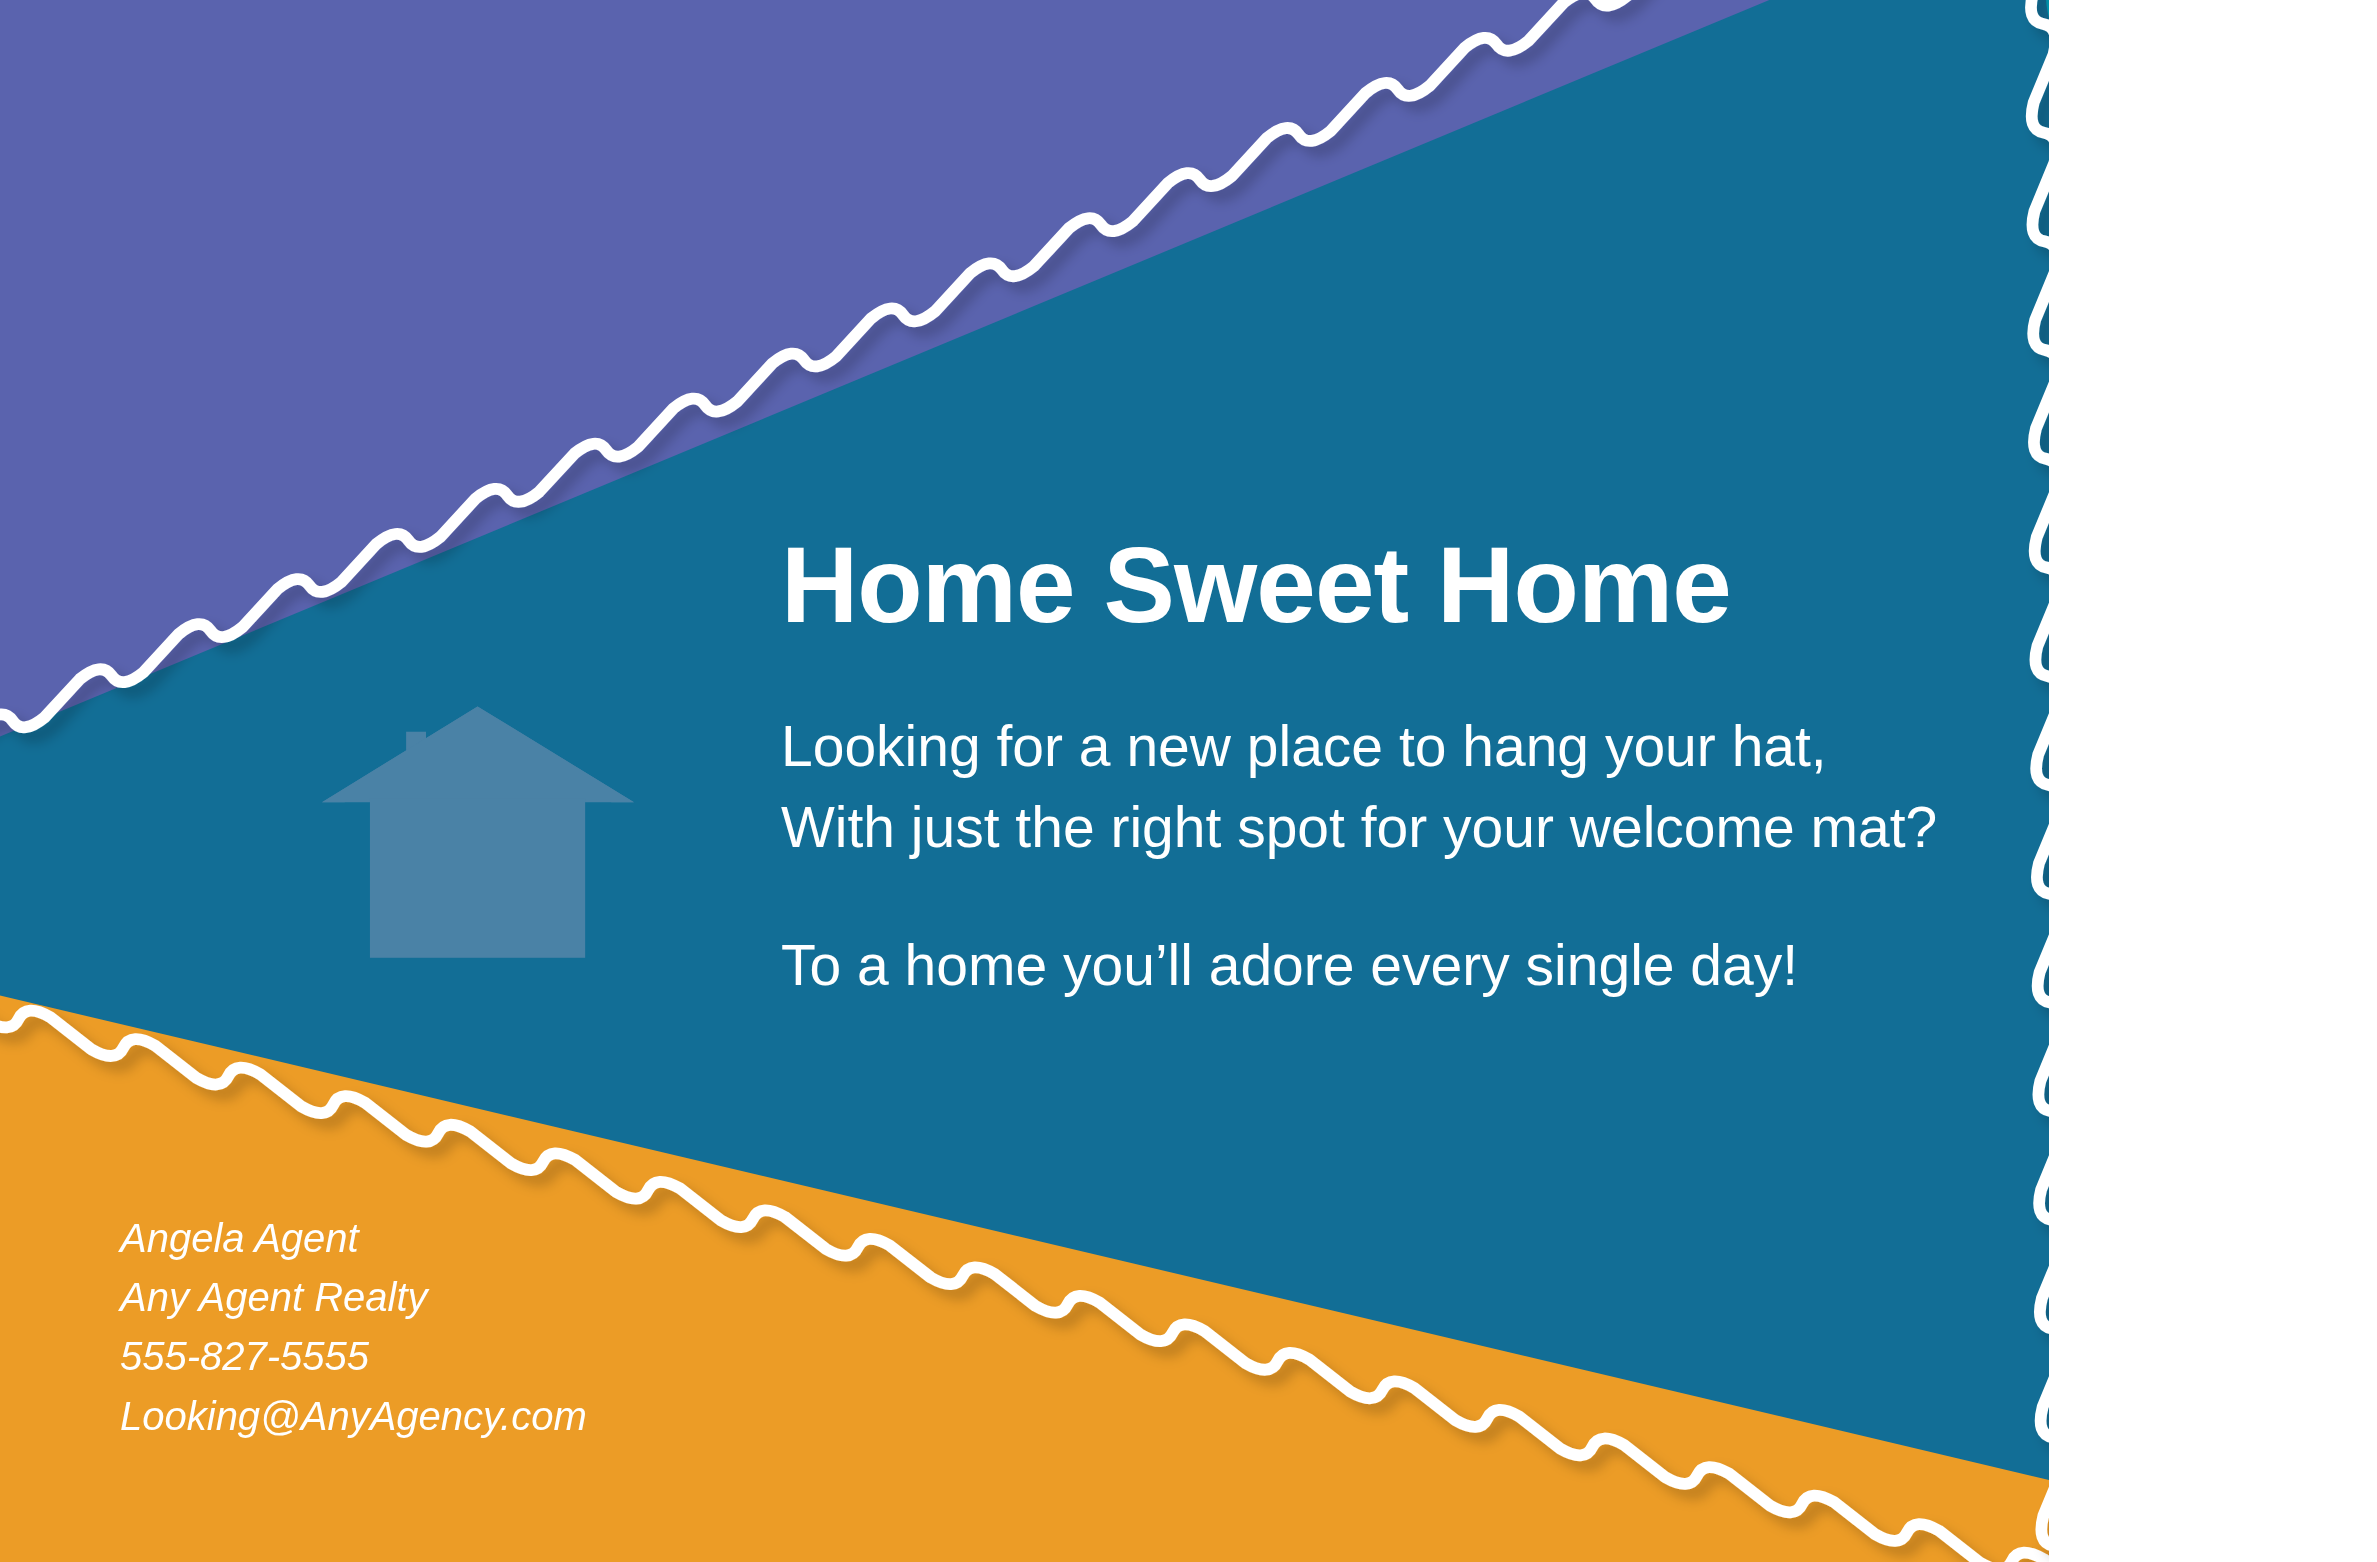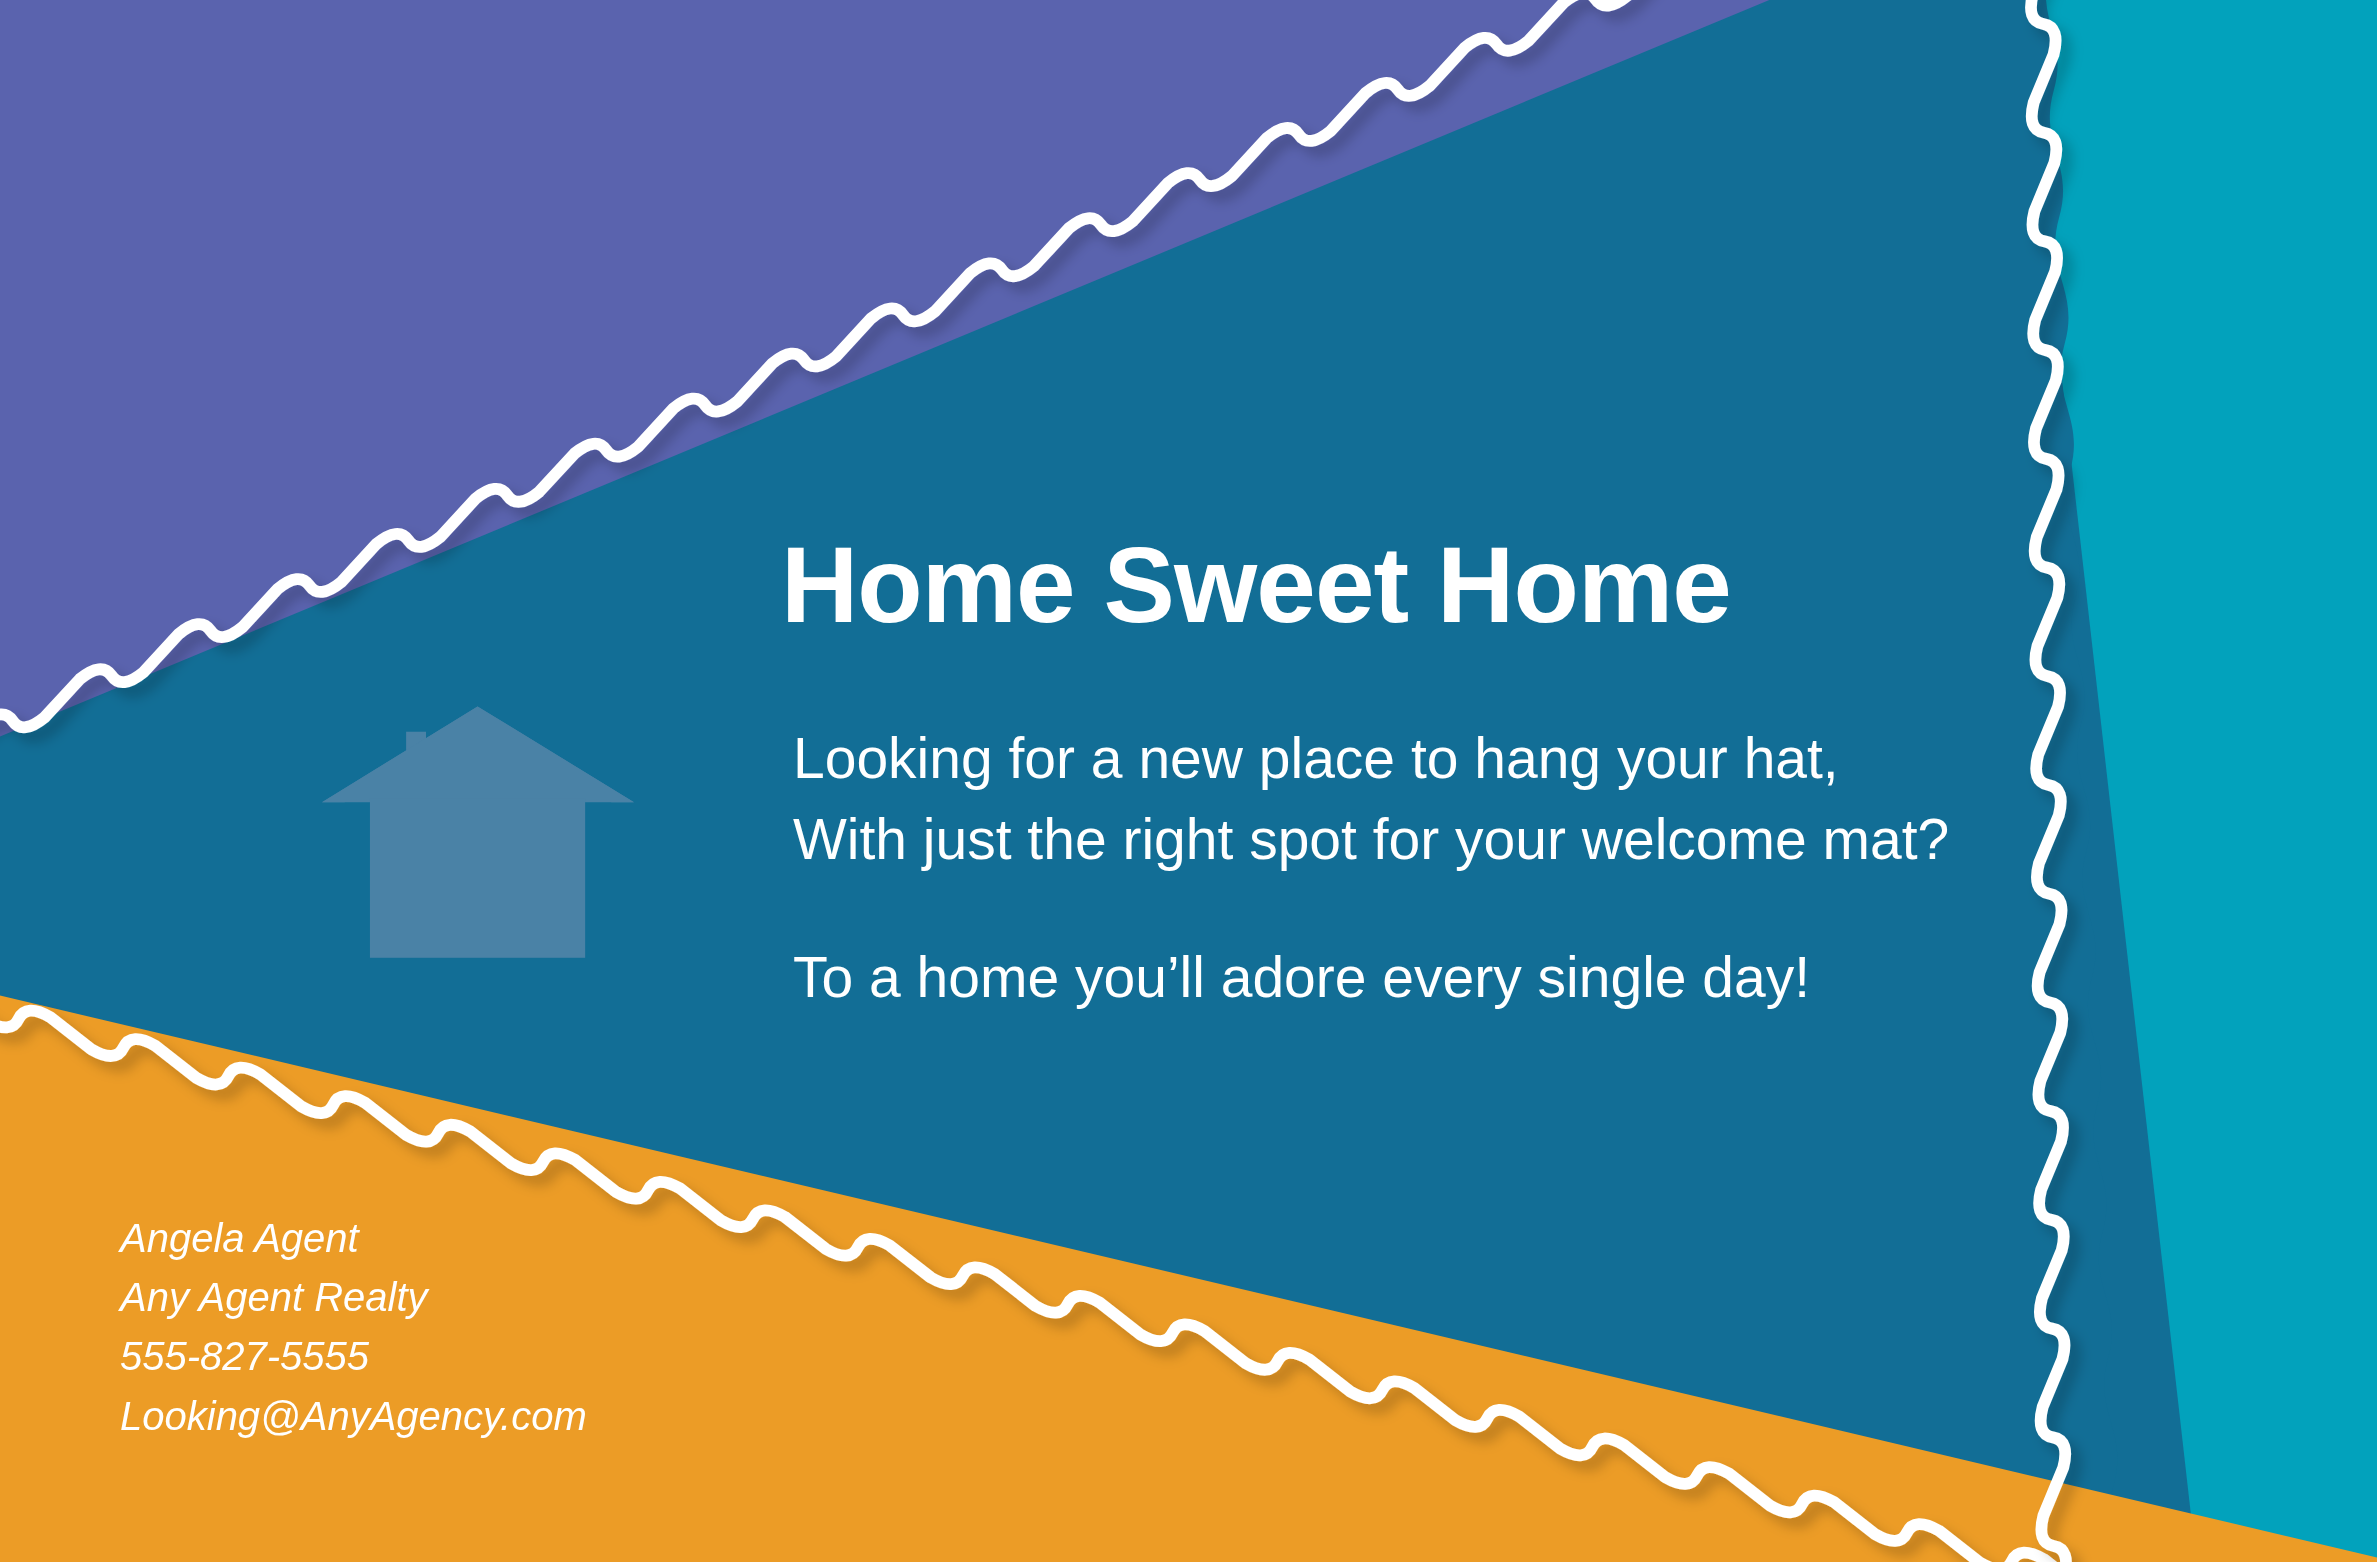--- a/index.html
+++ b/index.html
@@ -2,25 +2,26 @@
 <html style="font-size:14.5px"><head>
 <meta charset="utf-8">
 <style>
   html, body {
     margin: 0;
     padding: 0;
     background: #ffffff;
   }
   #postcard {
     position: relative;
-    width: 2377px;
+    width: 2033px;
     height: 1562px;
     overflow: hidden;
     background: #ef4444;
     font-family: "Liberation Sans", sans-serif;
+    padding-left: 16px;
   }
   #bg-svg {
     position: absolute;
     top: 0; left: 0;
     width: 2377px;
     height: 1562px;
     display: block;
   }
 
   
@@ -50,21 +51,21 @@
     position: absolute;
     left: 781px;
     top: 706px;
     width: 1313px;
     color: #ffffff;
     font-size: 57px;
     line-height: 1.42;
     font-weight: normal;
   }
   #body-copy .stanza {
-    margin: 12px;
+    margin: 0;
   }
   #body-copy .stanza + .stanza {
     margin-top: 57px;
   }
   #body-copy .line {
     display: block;
     white-space: nowrap;
   }
 
   

